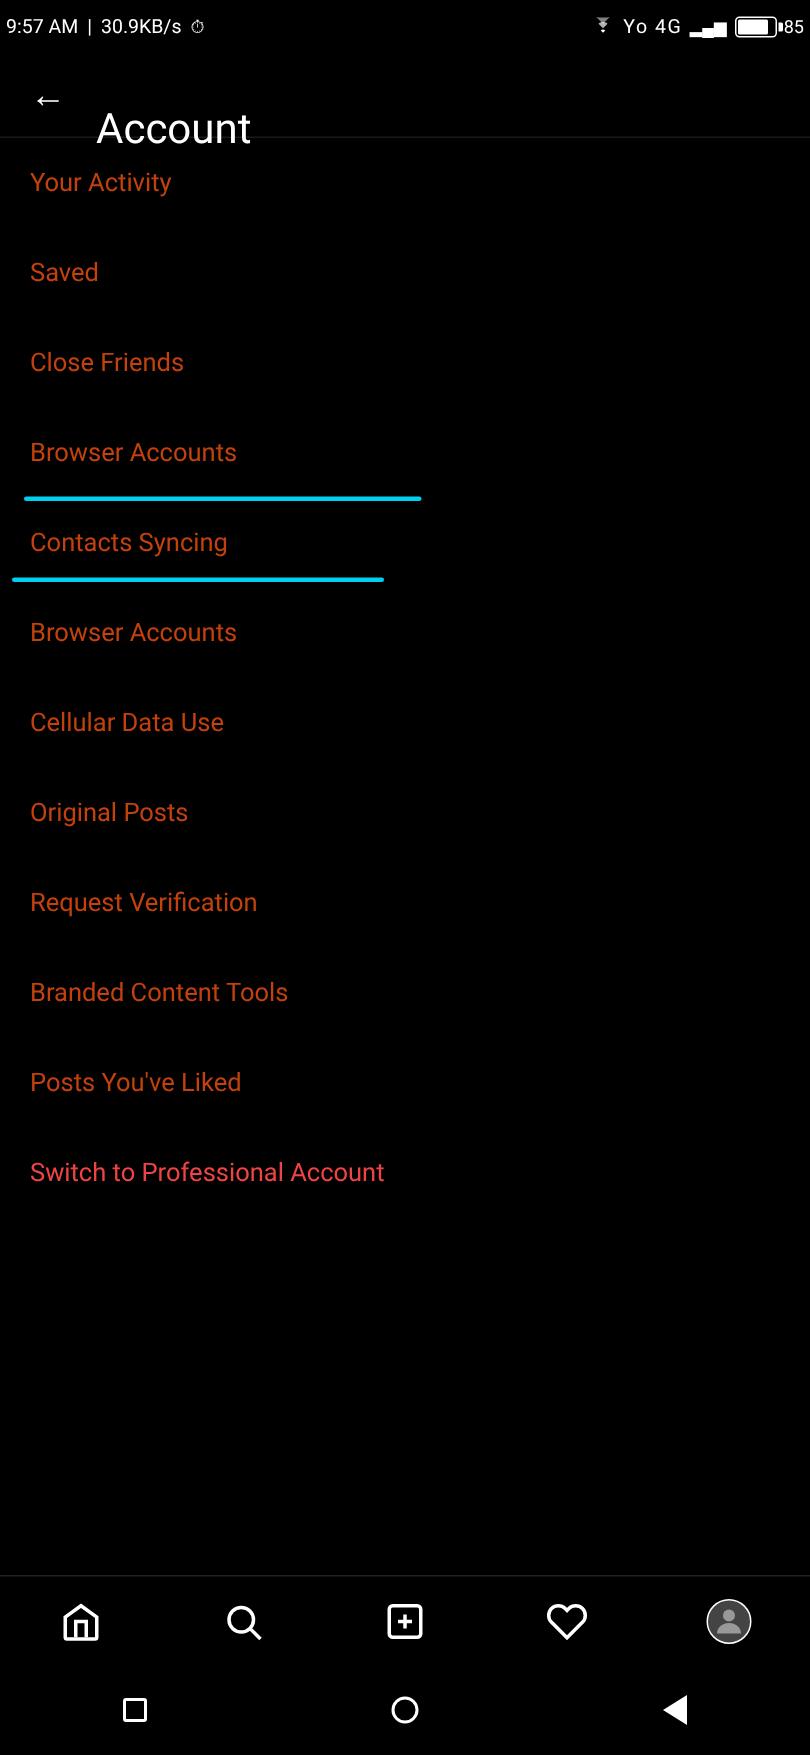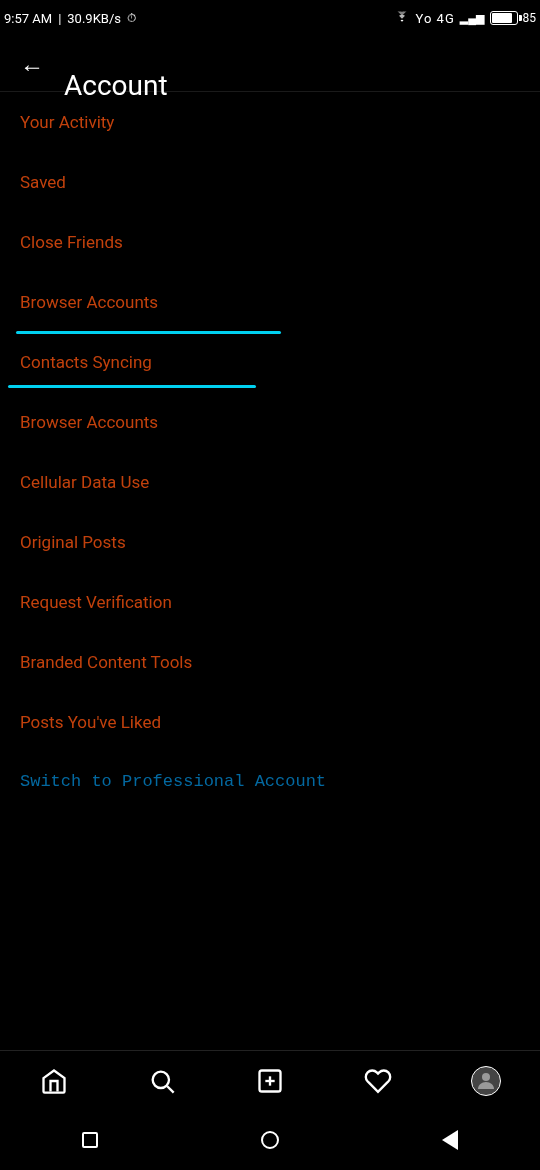--- a/index.html
+++ b/index.html
@@ -109,22 +109,21 @@
       padding: 20px 20px;
       font-size: 17px;
       color: #c2410c;
       cursor: pointer;
       position: relative;
       display: block;
     }
 
     
     .menu-item.pro-account {
-      color: #0369a1;
-      font-family: Liberation Mono, monospace;
+      color: #ef4444;
     }
 
     
     .bottom-nav {
       position: absolute;
       bottom: 60px;
       left: 0;
       right: 0;
       height: 60px;
       background-color: #000;

